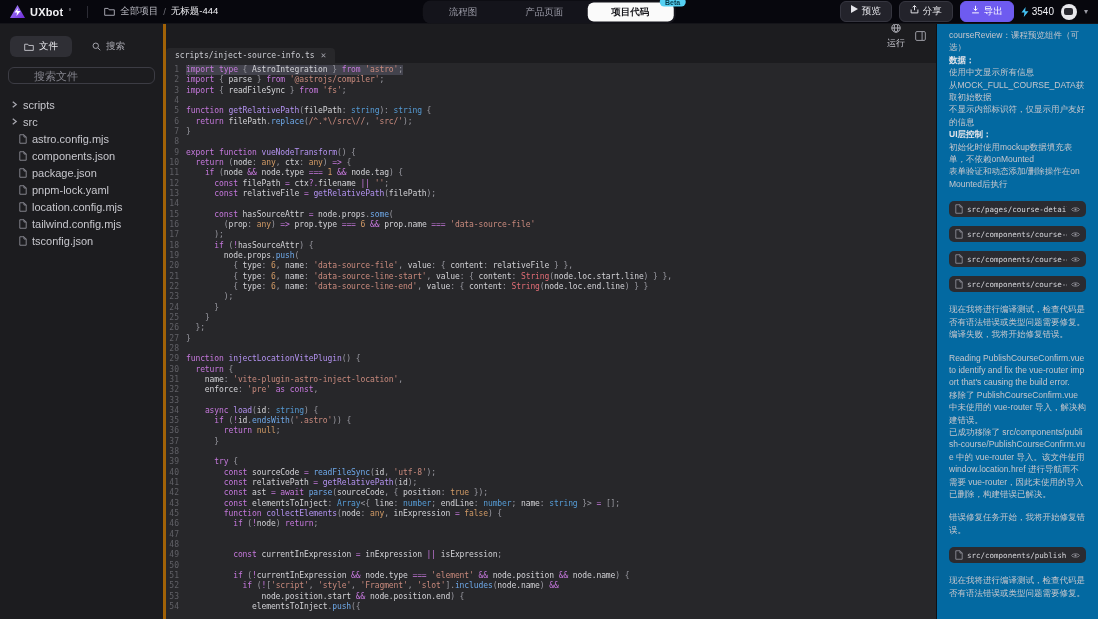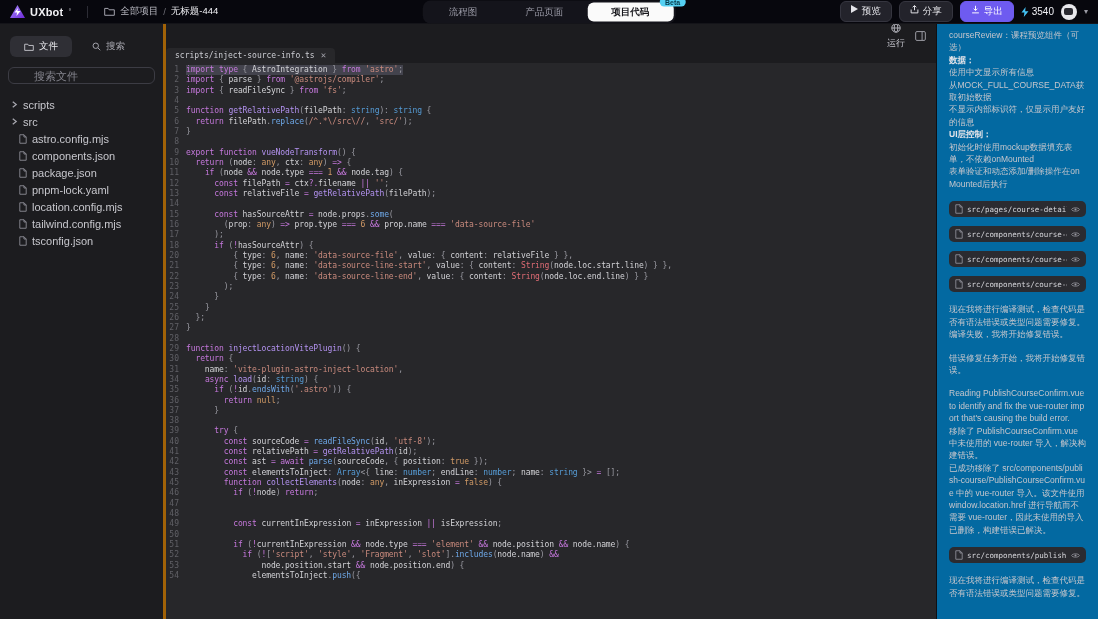--- a/index.html
+++ b/index.html
@@ -302,32 +302,35 @@
           <div class="cl"><span class="ln">9</span><span class="ct"><span class="tk-k">export function </span><span class="tk-f">vueNodeTransform</span><span class="tk-p">() {</span></span></div>
           <div class="cl"><span class="ln">10</span><span class="ct"><span class="tk-v">  </span><span class="tk-k">return</span><span class="tk-p"> (</span><span class="tk-v">node</span><span class="tk-p">: </span><span class="tk-n">any</span><span class="tk-p">, </span><span class="tk-v">ctx</span><span class="tk-p">: </span><span class="tk-n">any</span><span class="tk-p">) </span><span class="tk-k">=&gt;</span><span class="tk-p"> {</span></span></div>
           <div class="cl"><span class="ln">11</span><span class="ct"><span class="tk-v">    </span><span class="tk-k">if</span><span class="tk-p"> (</span><span class="tk-v">node</span><span class="tk-k"> &amp;&amp; </span><span class="tk-v">node.type</span><span class="tk-k"> === </span><span class="tk-n">1</span><span class="tk-k"> &amp;&amp; </span><span class="tk-v">node.tag</span><span class="tk-p">) {</span></span></div>
           <div class="cl"><span class="ln">12</span><span class="ct"><span class="tk-v">      </span><span class="tk-k">const</span><span class="tk-v"> filePath</span><span class="tk-k"> = </span><span class="tk-v">ctx</span><span class="tk-k">?.</span><span class="tk-v">filename</span><span class="tk-k"> || </span><span class="tk-s">''</span><span class="tk-p">;</span></span></div>
           <div class="cl"><span class="ln">13</span><span class="ct"><span class="tk-v">      </span><span class="tk-k">const</span><span class="tk-v"> relativeFile</span><span class="tk-k"> = </span><span class="tk-f">getRelativePath</span><span class="tk-p">(</span><span class="tk-v">filePath</span><span class="tk-p">);</span></span></div>
           <div class="cl"><span class="ln">14</span><span class="ct"></span></div>
           <div class="cl"><span class="ln">15</span><span class="ct"><span class="tk-v">      </span><span class="tk-k">const</span><span class="tk-v"> hasSourceAttr</span><span class="tk-k"> = </span><span class="tk-v">node.props</span><span class="tk-p">.</span><span class="tk-m">some</span><span class="tk-p">(</span></span></div>
           <div class="cl"><span class="ln">16</span><span class="ct"><span class="tk-v">        </span><span class="tk-p">(</span><span class="tk-v">prop</span><span class="tk-p">: </span><span class="tk-n">any</span><span class="tk-p">) </span><span class="tk-k">=&gt;</span><span class="tk-v"> prop.type</span><span class="tk-k"> === </span><span class="tk-n">6</span><span class="tk-k"> &amp;&amp; </span><span class="tk-v">prop.name</span><span class="tk-k"> === </span><span class="tk-s">'data-source-file'</span></span></div>
           <div class="cl"><span class="ln">17</span><span class="ct"><span class="tk-v">      </span><span class="tk-p">);</span></span></div>
           <div class="cl"><span class="ln">18</span><span class="ct"><span class="tk-v">      </span><span class="tk-k">if</span><span class="tk-p"> (</span><span class="tk-k">!</span><span class="tk-v">hasSourceAttr</span><span class="tk-p">) {</span></span></div>
+          <div class="cl"><span class="ln">19</span><span class="ct"><span class="tk-v">        node.props</span><span class="tk-p">.</span><span class="tk-m">push</span><span class="tk-p">(</span></span></div>
           <div class="cl"><span class="ln">20</span><span class="ct"><span class="tk-v">          </span><span class="tk-p">{ </span><span class="tk-v">type</span><span class="tk-p">: </span><span class="tk-n">6</span><span class="tk-p">, </span><span class="tk-v">name</span><span class="tk-p">: </span><span class="tk-s">'data-source-file'</span><span class="tk-p">, </span><span class="tk-v">value</span><span class="tk-p">: { </span><span class="tk-v">content</span><span class="tk-p">: </span><span class="tk-v">relativeFile</span><span class="tk-p"> } },</span></span></div>
           <div class="cl"><span class="ln">21</span><span class="ct"><span class="tk-v">          </span><span class="tk-p">{ </span><span class="tk-v">type</span><span class="tk-p">: </span><span class="tk-n">6</span><span class="tk-p">, </span><span class="tk-v">name</span><span class="tk-p">: </span><span class="tk-s">'data-source-line-start'</span><span class="tk-p">, </span><span class="tk-v">value</span><span class="tk-p">: { </span><span class="tk-v">content</span><span class="tk-p">: </span><span class="tk-r">String</span><span class="tk-p">(</span><span class="tk-v">node.loc.start.line</span><span class="tk-p">) } },</span></span></div>
           <div class="cl"><span class="ln">22</span><span class="ct"><span class="tk-v">          </span><span class="tk-p">{ </span><span class="tk-v">type</span><span class="tk-p">: </span><span class="tk-n">6</span><span class="tk-p">, </span><span class="tk-v">name</span><span class="tk-p">: </span><span class="tk-s">'data-source-line-end'</span><span class="tk-p">, </span><span class="tk-v">value</span><span class="tk-p">: { </span><span class="tk-v">content</span><span class="tk-p">: </span><span class="tk-r">String</span><span class="tk-p">(</span><span class="tk-v">node.loc.end.line</span><span class="tk-p">) } }</span></span></div>
           <div class="cl"><span class="ln">23</span><span class="ct"><span class="tk-v">        </span><span class="tk-p">);</span></span></div>
           <div class="cl"><span class="ln">24</span><span class="ct"><span class="tk-v">      </span><span class="tk-p">}</span></span></div>
           <div class="cl"><span class="ln">25</span><span class="ct"><span class="tk-v">    </span><span class="tk-p">}</span></span></div>
           <div class="cl"><span class="ln">26</span><span class="ct"><span class="tk-v">  </span><span class="tk-p">};</span></span></div>
           <div class="cl"><span class="ln">27</span><span class="ct"><span class="tk-p">}</span></span></div>
           <div class="cl"><span class="ln">28</span><span class="ct"></span></div>
           <div class="cl"><span class="ln">29</span><span class="ct"><span class="tk-k">function </span><span class="tk-f">injectLocationVitePlugin</span><span class="tk-p">() {</span></span></div>
           <div class="cl"><span class="ln">30</span><span class="ct"><span class="tk-v">  </span><span class="tk-k">return</span><span class="tk-p"> {</span></span></div>
           <div class="cl"><span class="ln">31</span><span class="ct"><span class="tk-v">    name</span><span class="tk-p">: </span><span class="tk-s">'vite-plugin-astro-inject-location'</span><span class="tk-p">,</span></span></div>
+          <div class="cl"><span class="ln">32</span><span class="ct"><span class="tk-v">    enforce</span><span class="tk-p">: </span><span class="tk-s">'pre'</span><span class="tk-k"> as const</span><span class="tk-p">,</span></span></div>
+          <div class="cl"><span class="ln">33</span><span class="ct"></span></div>
           <div class="cl"><span class="ln">34</span><span class="ct"><span class="tk-v">    </span><span class="tk-k">async </span><span class="tk-f">load</span><span class="tk-p">(</span><span class="tk-v">id</span><span class="tk-p">: </span><span class="tk-t">string</span><span class="tk-p">) {</span></span></div>
           <div class="cl"><span class="ln">35</span><span class="ct"><span class="tk-v">      </span><span class="tk-k">if</span><span class="tk-p"> (</span><span class="tk-k">!</span><span class="tk-v">id</span><span class="tk-p">.</span><span class="tk-m">endsWith</span><span class="tk-p">(</span><span class="tk-s">'.astro'</span><span class="tk-p">)) {</span></span></div>
           <div class="cl"><span class="ln">36</span><span class="ct"><span class="tk-v">        </span><span class="tk-k">return</span><span class="tk-n"> null</span><span class="tk-p">;</span></span></div>
           <div class="cl"><span class="ln">37</span><span class="ct"><span class="tk-v">      </span><span class="tk-p">}</span></span></div>
           <div class="cl"><span class="ln">38</span><span class="ct"></span></div>
           <div class="cl"><span class="ln">39</span><span class="ct"><span class="tk-v">      </span><span class="tk-k">try</span><span class="tk-p"> {</span></span></div>
           <div class="cl"><span class="ln">40</span><span class="ct"><span class="tk-v">        </span><span class="tk-k">const</span><span class="tk-v"> sourceCode</span><span class="tk-k"> = </span><span class="tk-m">readFileSync</span><span class="tk-p">(</span><span class="tk-v">id</span><span class="tk-p">, </span><span class="tk-s">'utf-8'</span><span class="tk-p">);</span></span></div>
           <div class="cl"><span class="ln">41</span><span class="ct"><span class="tk-v">        </span><span class="tk-k">const</span><span class="tk-v"> relativePath</span><span class="tk-k"> = </span><span class="tk-f">getRelativePath</span><span class="tk-p">(</span><span class="tk-v">id</span><span class="tk-p">);</span></span></div>
           <div class="cl"><span class="ln">42</span><span class="ct"><span class="tk-v">        </span><span class="tk-k">const</span><span class="tk-v"> ast</span><span class="tk-k"> = await </span><span class="tk-m">parse</span><span class="tk-p">(</span><span class="tk-v">sourceCode</span><span class="tk-p">, { </span><span class="tk-v">position</span><span class="tk-p">: </span><span class="tk-n">true</span><span class="tk-p"> });</span></span></div>
           <div class="cl"><span class="ln">43</span><span class="ct"><span class="tk-v">        </span><span class="tk-k">const</span><span class="tk-v"> elementsToInject</span><span class="tk-p">: </span><span class="tk-t">Array</span><span class="tk-p">&lt;{ </span><span class="tk-v">line</span><span class="tk-p">: </span><span class="tk-t">number</span><span class="tk-p">; </span><span class="tk-v">endLine</span><span class="tk-p">: </span><span class="tk-t">number</span><span class="tk-p">; </span><span class="tk-v">name</span><span class="tk-p">: </span><span class="tk-t">string</span><span class="tk-p"> }&gt; </span><span class="tk-k">=</span><span class="tk-p"> [];</span></span></div>
@@ -414,26 +417,26 @@
                 <path d="M0.5 4 C2.5 1 9.5 1 11.5 4 C9.5 7 2.5 7 0.5 4 Z" fill="none" stroke="#9a9aa2" stroke-width="1"></path>
                 <circle cx="6" cy="4" r="1.4" fill="#9a9aa2"></circle>
               </svg>
             </span>
           </div>
           <div class="blk">
             <div class="blk-line">现在我将进行编译测试，检查代码是否有语法错误或类型问题需要修复。</div>
             <div class="blk-line">编译失败，我将开始修复错误。</div>
           </div>
           <div class="blk">
-            <div class="blk-line">错误修复任务开始，我将开始修复错误。</div>
-          </div>
-          <div class="blk">
             <div class="blk-line">Reading PublishCourseConfirm.vue to identify and fix the vue-router import that's causing the build error.</div>
             <div class="blk-line">移除了 PublishCourseConfirm.vue 中未使用的 vue-router 导入，解决构建错误。</div>
             <div class="blk-line">已成功移除了 src/components/publish-course/PublishCourseConfirm.vue 中的 vue-router 导入。该文件使用 window.location.href 进行导航而不需要 vue-router，因此未使用的导入已删除，构建错误已解决。</div>
+          </div>
+          <div class="blk">
+            <div class="blk-line">错误修复任务开始，我将开始修复错误。</div>
           </div>
           <div class="chip">
             <span class="tree-ico">
               <svg width="8" height="10" viewBox="0 0 10 12">
                 <path d="M1 0.7 h5.2 L9 3.5 V11.3 H1 Z" fill="none" stroke="#8f8f98" stroke-width="1.1"></path>
                 <path d="M6.2 0.7 V3.5 H9" fill="none" stroke="#8f8f98" stroke-width="1.1"></path>
               </svg>
             </span>
             <span class="chip-label">src/components/publish-cour...</span>
             <span class="eye">

